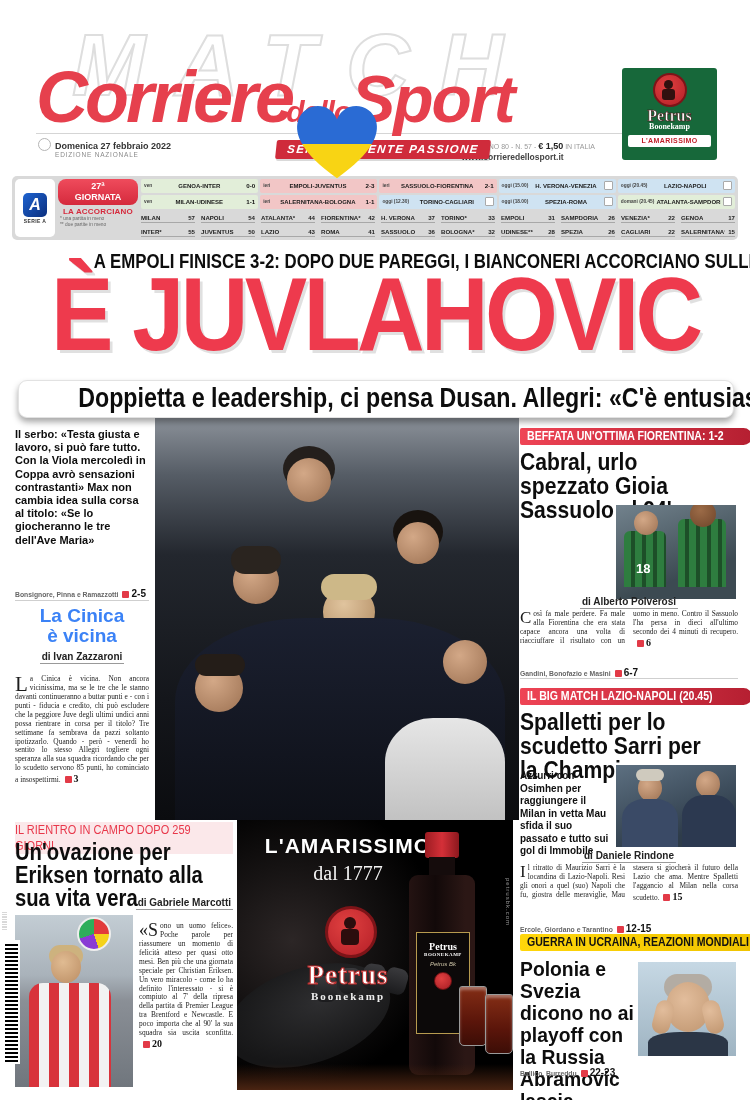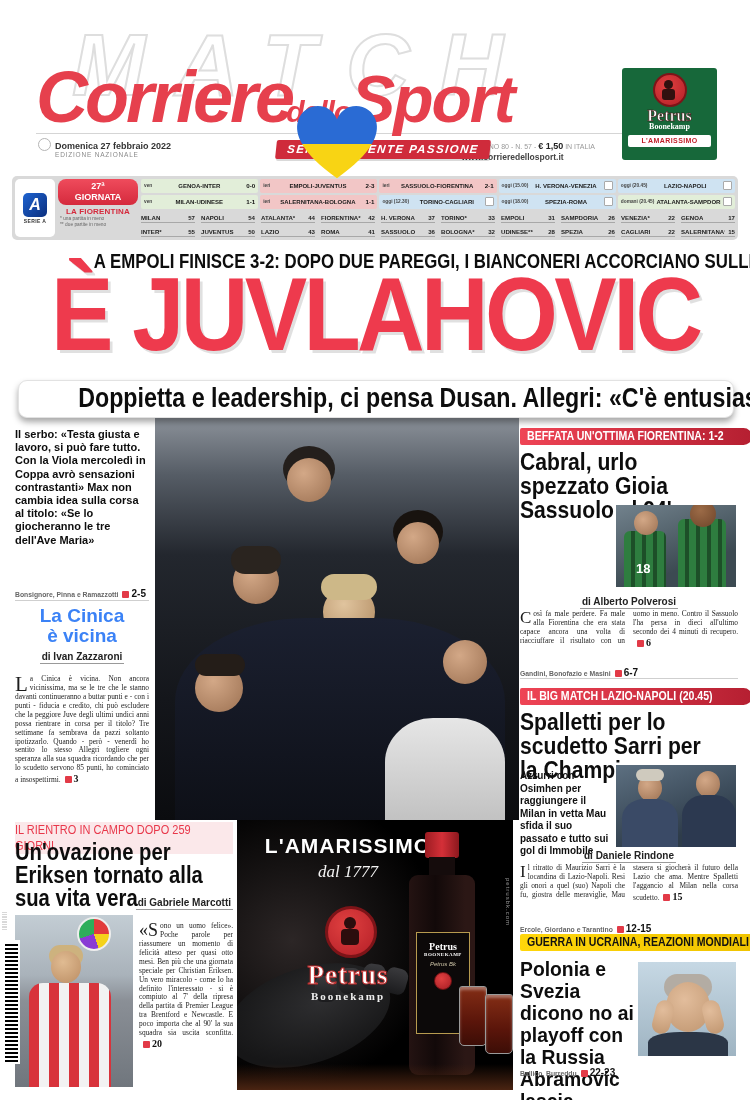--- a/index.html
+++ b/index.html
@@ -95,21 +95,21 @@
   .erik-hed{left:15px;top:841px;width:222px;font-size:23px;}
   .erik-by{left:95px;top:897px;width:138px;text-align:right;}
   .erik-photo{left:15px;top:915px;width:118px;height:172px;overflow:hidden;background:linear-gradient(180deg,#c3cdd4 0%,#a9b2ba 35%,#8a8f96 50%,#70767d 100%);}
   .erik-body{left:139px;top:915px;width:94px;}
   
   .vtext{left:2px;top:860px;width:10px;height:70px;font-size:4.5px;color:#999;writing-mode:vertical-rl;transform:rotate(180deg);letter-spacing:.5px;}
   .barcode{left:3px;top:940px;width:13px;height:120px;background:repeating-linear-gradient(0deg,#000 0 2px,#fff 2px 4px);border:2px solid #fff;}
   
   .ad{left:237px;top:818px;width:276px;height:272px;background:radial-gradient(circle at 20% 45%,#2c2626 0%,#000 55%);overflow:hidden;}
   .ad-title{position:absolute;left:6px;top:16px;width:210px;text-align:center;color:#fff;font-weight:800;font-size:21px;letter-spacing:1px;}
-  .ad-since{position:absolute;left:6px;top:44px;width:210px;text-align:center;color:#f4f4f4;font-style:italic;font-size:17px;font-family:"Liberation Serif",serif;}
+  .ad-since{position:absolute;left:6px;top:44px;width:210px;text-align:center;color:#f4f4f4;font-size:20px;font-family:"Liberation Serif",serif;}
   .ad-emblem{position:absolute;left:88px;top:88px;width:46px;height:46px;border-radius:50%;background:radial-gradient(circle at 40% 35%,#e04040,#b41f27);border:3px solid #7d1418;}
   .ad-emblem i{position:absolute;left:16px;top:8px;width:12px;height:12px;border-radius:50%;background:#2c0d0d;}
   .ad-emblem u{position:absolute;left:13px;top:20px;width:18px;height:16px;border-radius:4px;background:#2c0d0d;}
   .ad-petrus{position:absolute;left:6px;top:142px;width:210px;text-align:center;font-family:"Liberation Serif",serif;
              font-weight:700;font-size:27px;color:#fff;-webkit-text-stroke:1px #c22b2b;letter-spacing:1px;}
   .ad-boone{position:absolute;left:6px;top:172px;width:210px;text-align:center;font-family:"Liberation Serif",serif;font-weight:700;font-size:11px;color:#eee;letter-spacing:2px;}
   .bottle{position:absolute;left:172px;top:14px;width:66px;height:244px;}
   .b-cap{position:absolute;left:16px;top:0;width:34px;height:26px;background:linear-gradient(90deg,#9c1c22,#d43038,#8c181e);border-radius:3px;}
   .b-neck{position:absolute;left:20px;top:25px;width:26px;height:20px;background:#150c0c;}
   .b-body{position:absolute;left:0;top:43px;width:66px;height:200px;background:linear-gradient(90deg,#241312,#120909 40%,#2b1715 85%);border-radius:9px;}
@@ -119,21 +119,21 @@
   .b-label .sig{font-style:italic;font-size:6px;color:#cfc6a8;margin-top:4px;}
   .b-label .em{margin:5px auto 0;width:16px;height:16px;border-radius:50%;background:radial-gradient(circle at 40% 35%,#e04040,#a51d24);border:1px solid #701114;}
   .glass{position:absolute;width:26px;height:58px;border-radius:3px 3px 5px 5px;
          background:linear-gradient(180deg,#7e2a14 8%,#5a150a 60%,#3c0d06);border:1px solid #9a9a9a;box-shadow:inset 0 3px 3px rgba(255,255,255,.35);}
   .gaunt{position:absolute;left:-14px;top:150px;width:170px;height:95px;background:radial-gradient(ellipse at 60% 40%,#2e2e30,#161617 70%);border-radius:50%;transform:rotate(-18deg);}
   .knuck{position:absolute;width:22px;height:26px;background:linear-gradient(180deg,#3a3a3d,#1b1b1d);border-radius:8px;}
   .ad-floor{position:absolute;left:0;bottom:0;width:100%;height:26px;background:linear-gradient(180deg,rgba(90,40,20,.0),#4a2412);}
   .ad-side{position:absolute;right:2px;top:60px;font-size:6px;color:#9a9a9a;writing-mode:vertical-rl;letter-spacing:1px;}
   
   .rc{left:520px;width:218px;}
-  .fio-photo{left:616px;top:505px;width:120px;height:82px;overflow:hidden;background:linear-gradient(160deg,#72828d,#3c4a52 70%);}
+  .fio-photo{left:616px;top:505px;width:120px;height:94px;overflow:hidden;background:linear-gradient(160deg,#72828d,#3c4a52 70%);}
   .shirt{position:absolute;background:repeating-linear-gradient(90deg,#2e7d3f 0 7px,#1d4f28 7px 11px);border-radius:6px 6px 0 0;}
   .num18{position:absolute;color:#fff;font-weight:800;font-size:13px;}
   .coach-photo{left:616px;top:765px;width:120px;height:82px;overflow:hidden;background:linear-gradient(160deg,#5d7081,#2e3c4a 75%);}
   .abram-photo{left:638px;top:962px;width:98px;height:94px;overflow:hidden;background:linear-gradient(180deg,#c6d8e4,#9fb4c2);}
   .hand{position:absolute;width:18px;height:34px;border-radius:9px;background:radial-gradient(circle at 40% 30%,#e2bd9c,#c09670);}
 </style>
 </head>
 <body>
 
 <div class="page">
@@ -181,21 +181,21 @@
   <div class="abs strip">
     <div class="sa-box">
       <div class="sa-sq">A</div>
       <div class="sa-txt">SERIE A</div>
     </div>
     <div class="badge-col">
       <div class="round-badge">
         <div>27ª</div>
         <div>GIORNATA</div>
       </div>
-      <div class="classifica">LA FIORENTINA</div>
+      <div class="classifica">LA ACCORCIANO</div>
       <div class="notes">* una partita in meno</div>
       <div class="notes">** due partite in meno</div>
     </div>
     <div class="strip-main">
       <div class="fx-grid">
         <div class="fx c-green">
             <span class="fx-when">ven</span>
             <span class="fx-match">GENOA-INTER</span>
             <span class="fx-score">0-0</span>
           </div>

